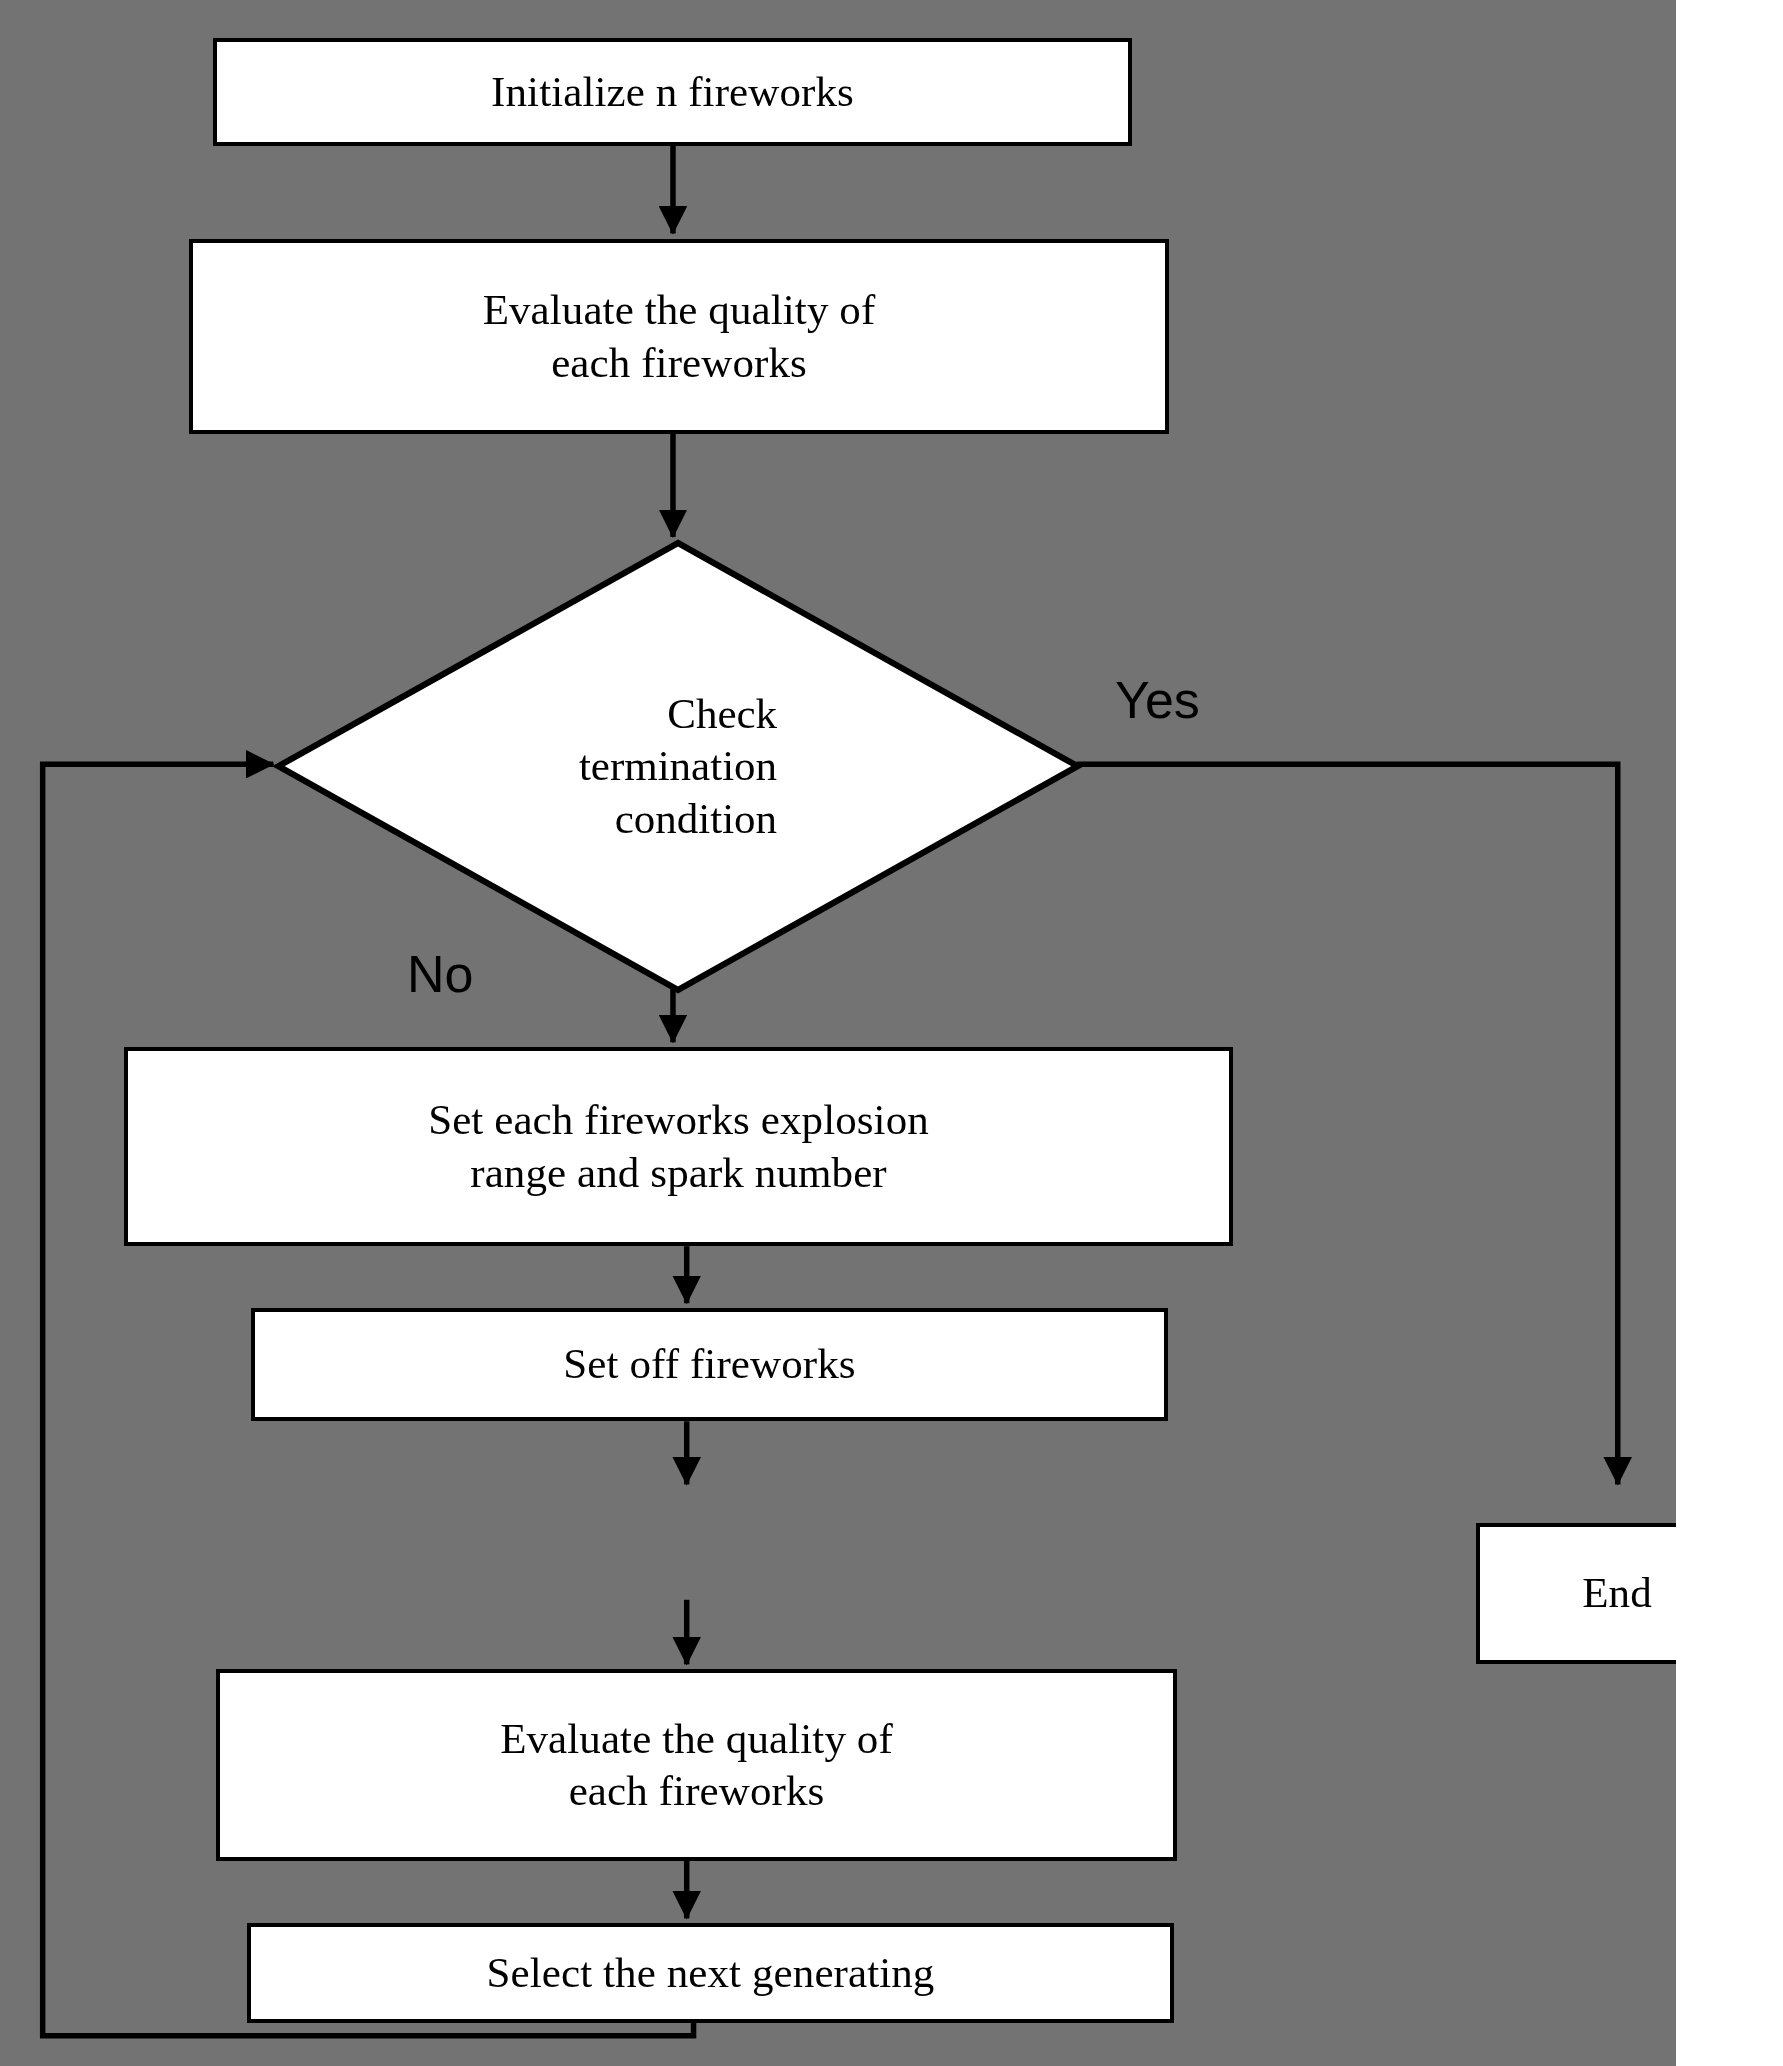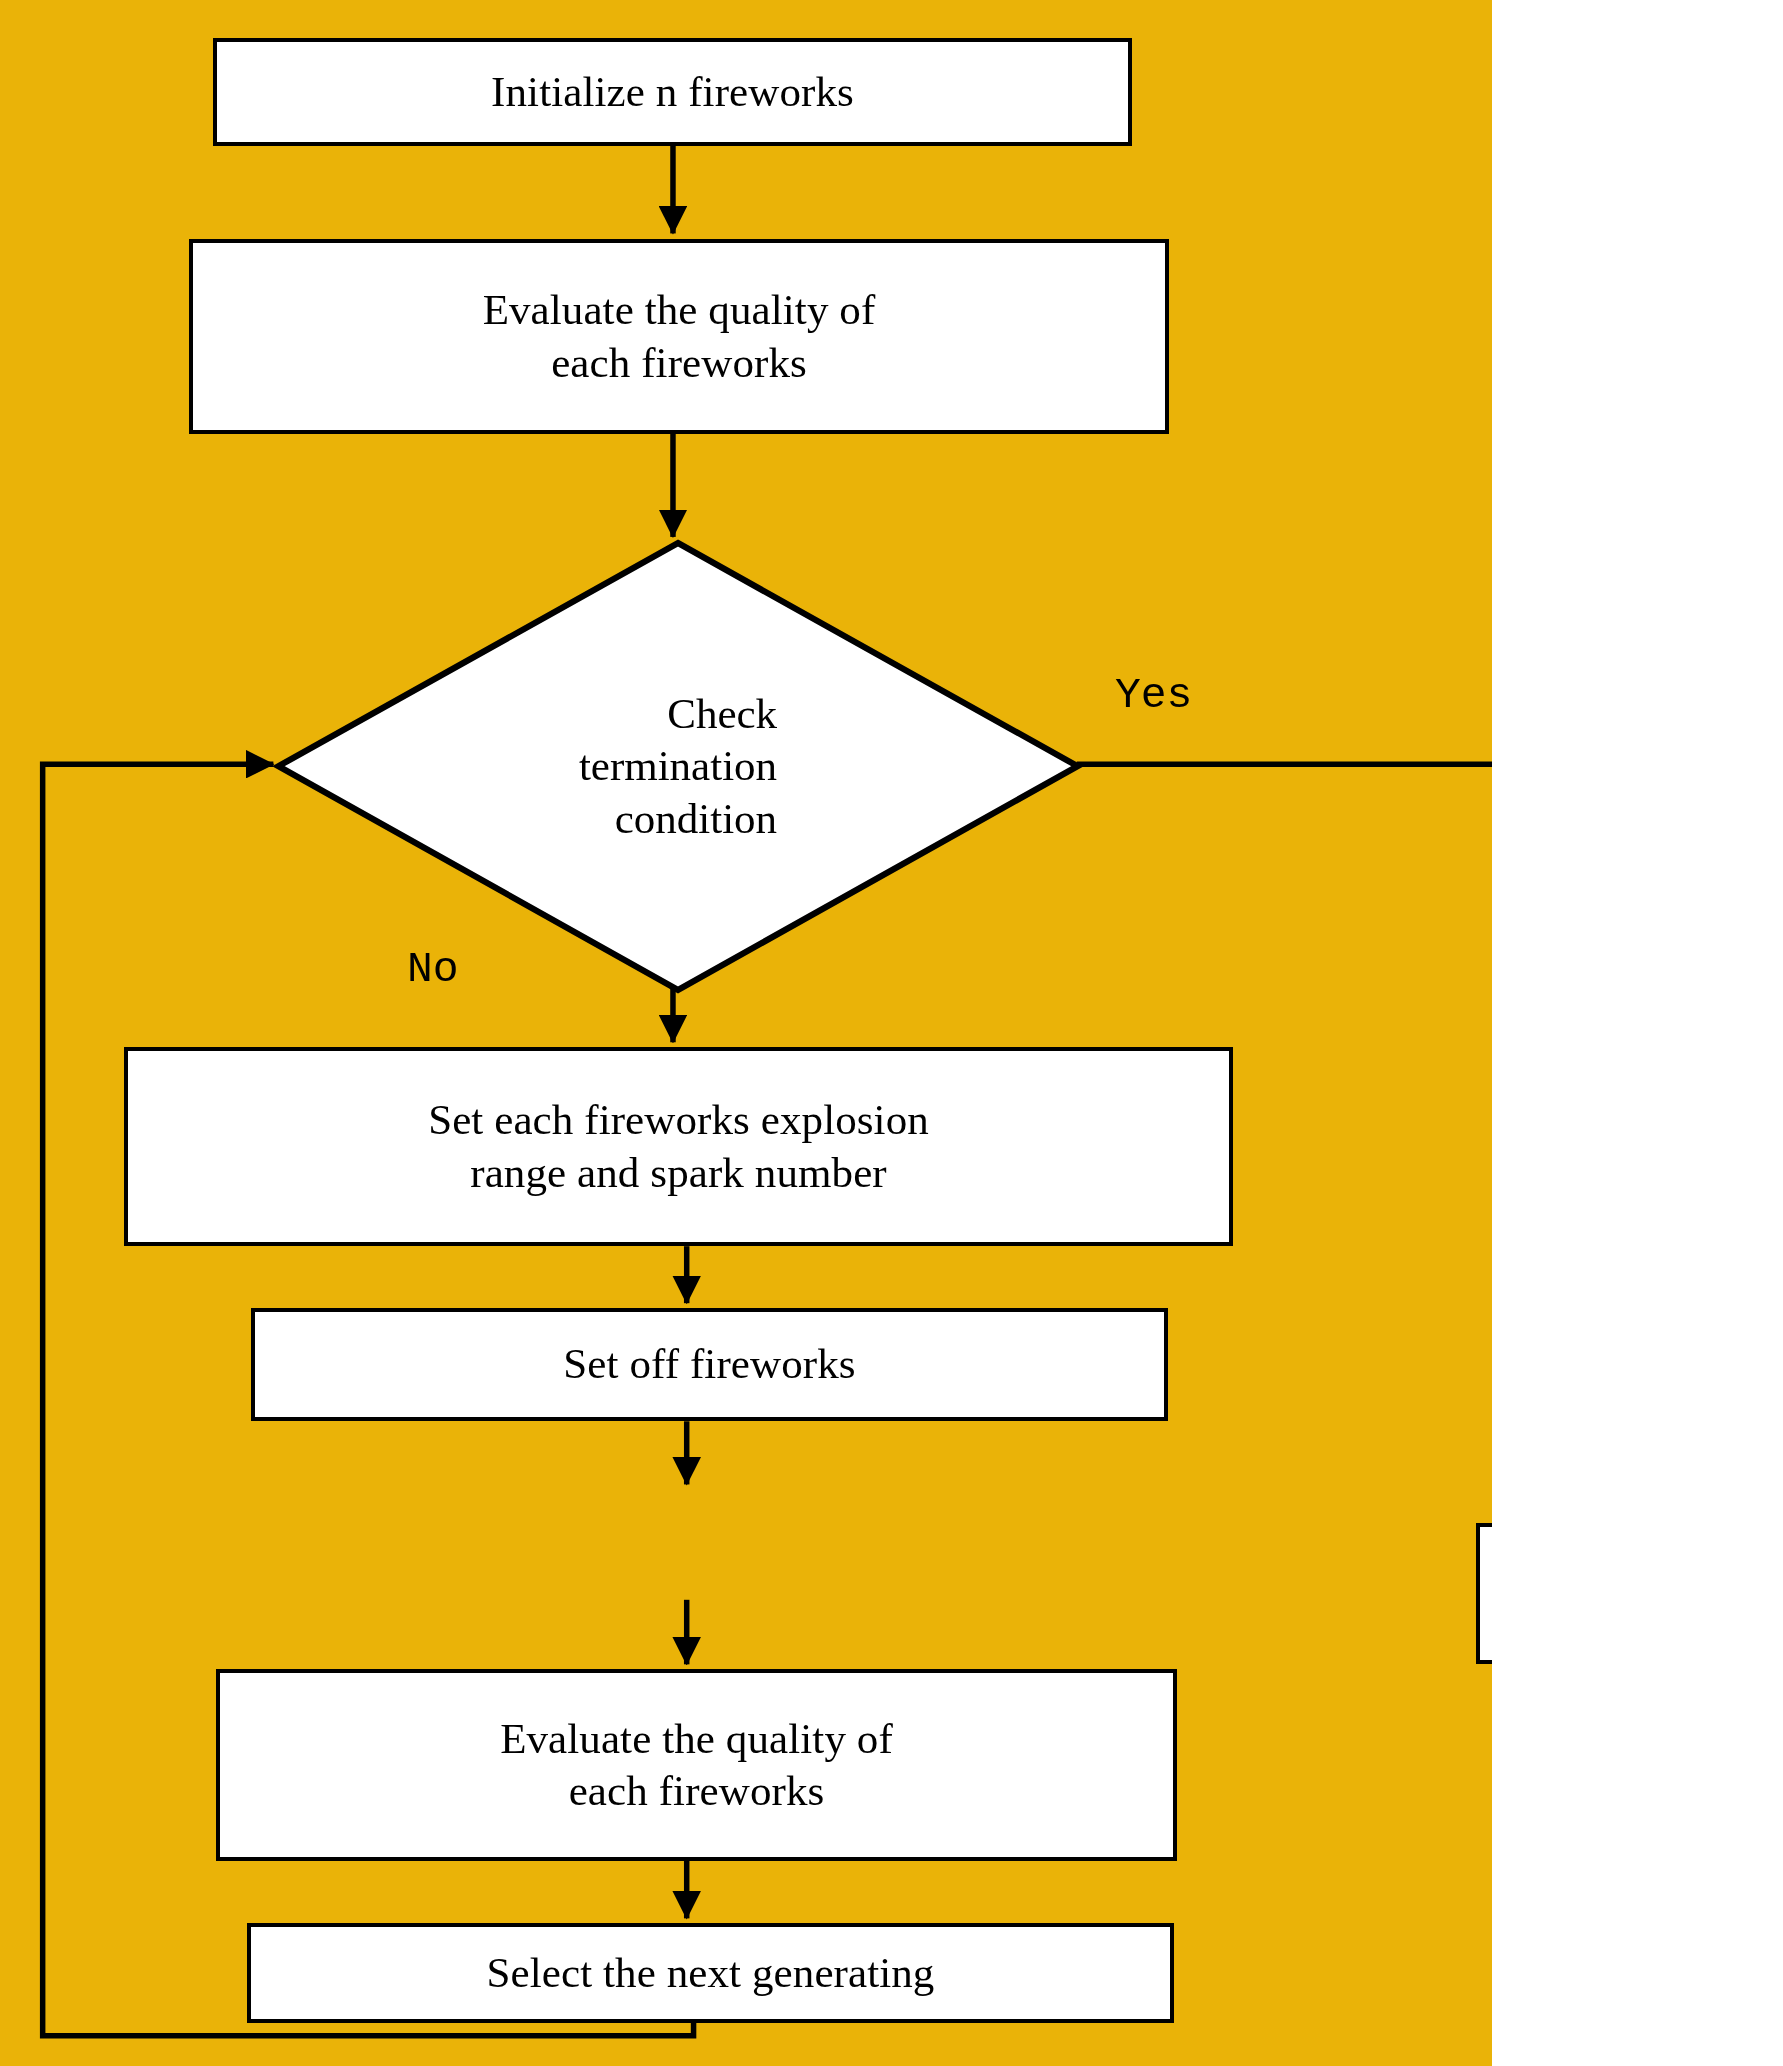--- a/index.html
+++ b/index.html
@@ -3,23 +3,23 @@
 <meta charset="utf-8">
 <title>Fireworks Algorithm Flowchart</title>
 <style>
   html, body {
     margin: 0;
     padding: 0;
     background: #ffffff;
   }
   #canvas {
     position: relative;
-    width: 1492px;
+    width: 1676px;
     height: 2066px;
-    background: #eab308;
+    background: #737373;
     overflow: hidden;
     font-family: "Liberation Serif", "DejaVu Serif", serif;
   }
   
   .node {
     position: absolute;
     box-sizing: border-box;
     background: #ffffff;
     border: 4.8px solid #000000;
     display: flex;
@@ -61,22 +61,22 @@
   .diamond-text .label {
     font-family: "Liberation Serif", "DejaVu Serif", serif;
     font-size: 43px;
     line-height: 1.22;
     white-space: pre-line;
     color: #000000;
   }
   
   .edge-label {
     position: absolute;
-    font-family: Liberation Mono, monospace;
-    font-size: 43px;
+    font-family: Liberation Sans, sans-serif;
+    font-size: 52px;
     line-height: 1;
     color: #000000;
     z-index: 4;
     white-space: nowrap;
   }
   
   #edges {
     position: absolute;
     left: 0;
     top: 0;

